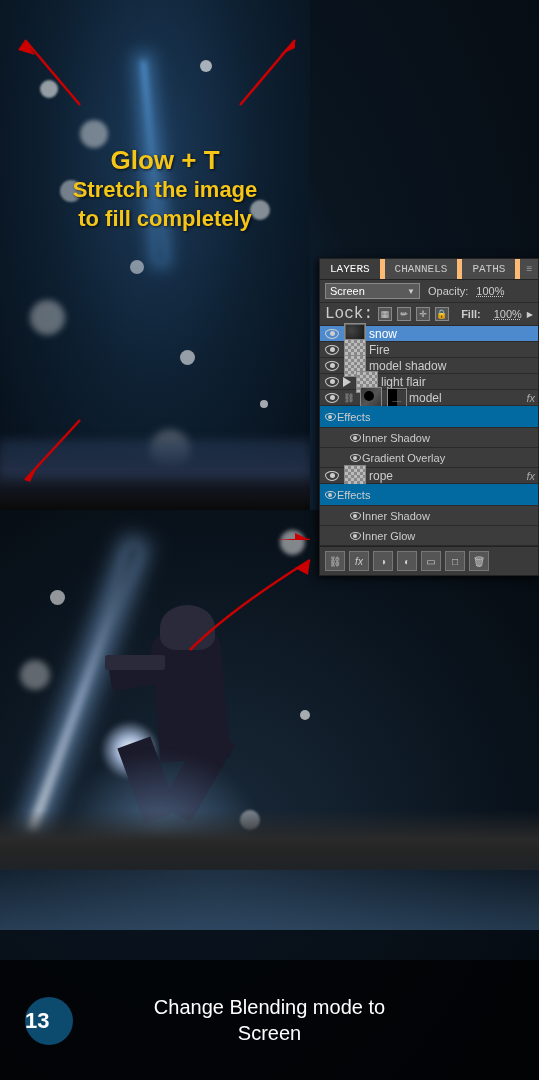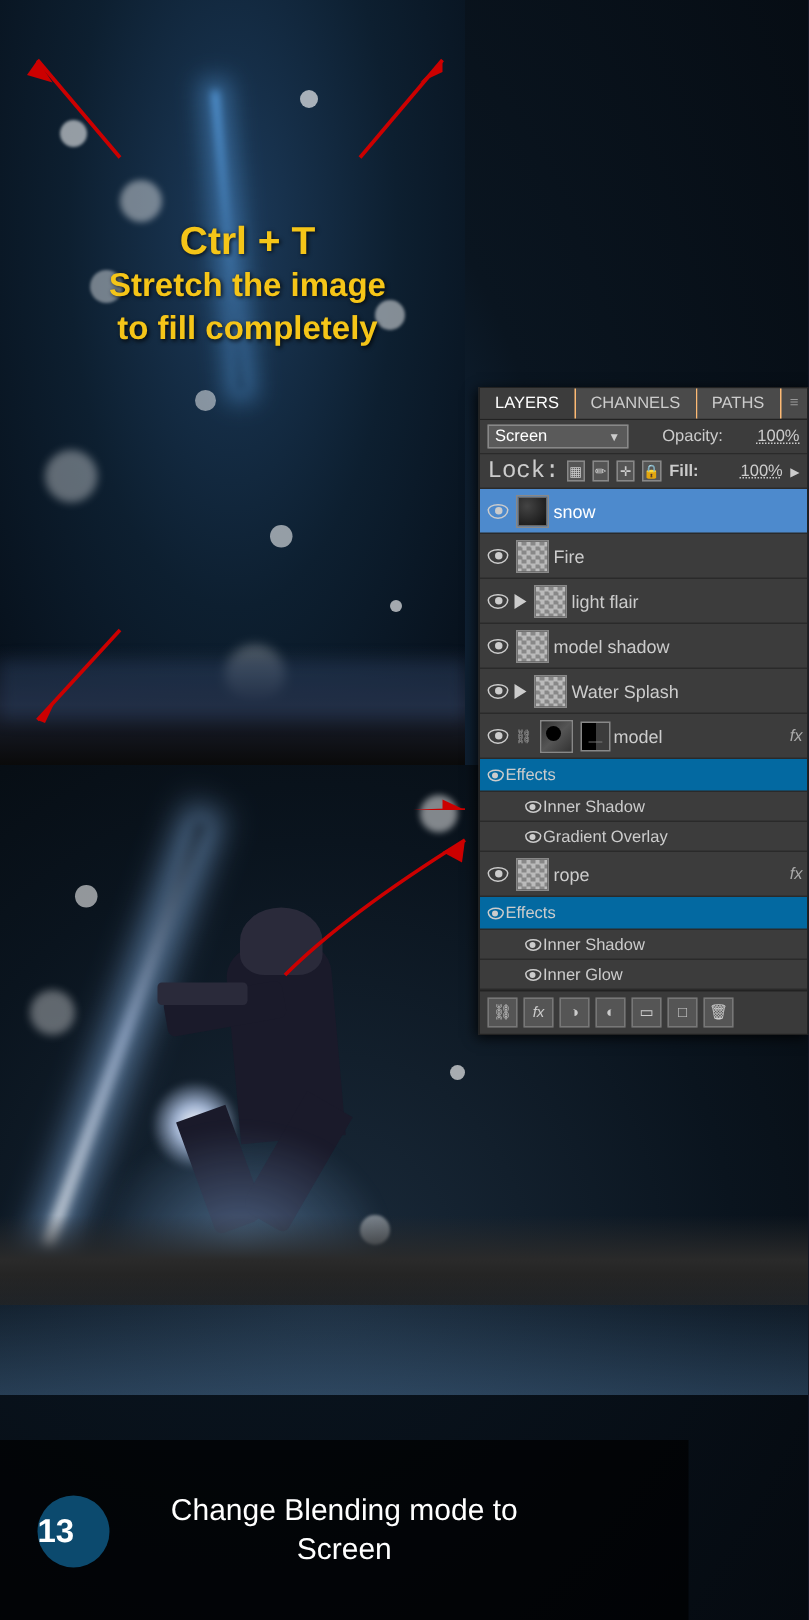--- a/index.html
+++ b/index.html
@@ -130,21 +130,22 @@
       background: #4a4a4a;
       border-bottom: 1px solid #222;
     }
 
     .ps-tab {
       padding: 4px 10px;
       font-size: 11px;
       color: #ccc;
       cursor: pointer;
       background: #4a4a4a;
-      border-right: 1px solid #fdba74;
+      border-right: 5px solid #fdba74;
+      font-family: Liberation Mono, monospace;
     }
 
     .ps-tab.active {
       background: #3c3c3c;
       color: #fff;
     }
 
     .ps-tab-close {
       margin-left: auto;
       padding: 4px 6px;
@@ -175,21 +176,21 @@
     }
 
     .blend-select-arrow {
       color: #ccc;
       font-size: 8px;
     }
 
     .opacity-row-item {
       font-size: 11px;
       color: #ccc;
-      margin-left: 23px;
+      margin-left: 8px;
     }
 
     
     .lock-row {
       display: flex;
       align-items: center;
       padding: 2px 5px;
       background: #3c3c3c;
       border-bottom: 1px solid #2a2a2a;
       gap: 5px;
@@ -218,21 +219,21 @@
     }
 
     
     .layer-list {
       background: #3c3c3c;
     }
 
     .layer-item {
       display: flex;
       align-items: center;
-      height: 30px;
+      height: 16px;
       padding: 0 3px;
       border-bottom: 1px solid #2a2a2a;
       cursor: pointer;
       position: relative;
     }
 
     .layer-item.selected {
       background: #4d8acd;
     }
 
@@ -345,21 +346,21 @@
       font-size: 10px;
       color: #ccc;
       cursor: pointer;
       flex-shrink: 0;
     }
 
     
     .bottom-text-area {
       position: absolute;
       bottom: 0; left: 0;
-      width: 459px;
+      width: 539px;
       height: 120px;
       background: rgba(0,0,0,0.7);
       display: flex;
       align-items: center;
       justify-content: center;
       padding: 10px;
     }
 
     .bottom-instruction {
       text-align: center;
@@ -448,21 +449,21 @@
     <div class="snow-particle" style="width:8px;height:8px;top:400px;left:260px;opacity:0.9"></div>
     <div class="snow-particle" style="width:40px;height:40px;top:430px;left:150px;opacity:0.4;filter:blur(4px)"></div>
     <div class="snow-particle" style="width:14px;height:14px;top:260px;left:130px;opacity:0.7"></div>
 
     <div style="position:absolute;bottom:0;left:0;width:100%;height:80px;background:linear-gradient(to top, #0a0a0a 0%, #1a2030 50%, transparent 100%)"></div>
 
     <div style="position:absolute;bottom:30px;left:0;width:100%;height:40px;background:rgba(50,80,120,0.3);filter:blur(5px)"></div>
   </div>
 
   <div class="ctrl-t-text">
-    <span class="ctrl-t-line1">Ctrl + T</span>
+    <span class="ctrl-t-line1">Glow + T</span>
     <span class="ctrl-t-line2">Stretch the image<br>to fill completely</span>
   </div>
 
   <div class="bottom-scene">
 
     <div class="light-beam-bottom"></div>
 
     <div style="position:absolute;bottom:150px;left:100px;width:60px;height:60px;border-radius:50%;background:radial-gradient(circle, rgba(255,255,255,1) 0%, rgba(200,220,255,0.8) 30%, transparent 70%);filter:blur(2px)"></div>
 
     <div class="figure">
@@ -573,72 +574,100 @@
       <span class="layer-name dark">Fire</span>
     </div>
 
 
     <div class="layer-item">
       <div class="eye-icon">
         <div class="eye-symbol">
             <div class="eye-pupil"></div>
           </div>
       </div>
-      <div class="arrow-triangle"></div>
       <div class="layer-thumb">
         <div class="thumb-transparent" style="width:100%;height:100%"></div>
       </div>
-      <span class="layer-name dark">light flair</span>
+      <span class="layer-name dark">model shadow</span>
     </div>
 
     <div class="layer-item">
       <div class="eye-icon">
         <div class="eye-symbol">
             <div class="eye-pupil"></div>
           </div>
       </div>
+      <div class="arrow-triangle"></div>
       <div class="layer-thumb">
         <div class="thumb-transparent" style="width:100%;height:100%"></div>
       </div>
-      <span class="layer-name dark">model shadow</span>
-    </div>
+      <span class="layer-name dark">light flair</span>
+    </div>
+
 
     <div class="layer-item">
       <div class="eye-icon">
         <div class="eye-symbol">
             <div class="eye-pupil"></div>
           </div>
       </div>
-      <div class="arrow-triangle"></div>
+      <div style="width:14px;height:14px;display:flex;align-items:center;justify-content:center;margin:0 1px;flex-shrink:0">
+        <span style="font-size:9px;color:#aaa">⛓</span>
+      </div>
       <div class="layer-thumb">
-        <div class="thumb-transparent" style="width:100%;height:100%"></div>
-      </div>
-      <span class="layer-name dark">Water Splash</span>
+        <div style="width:100%;height:100%;background:linear-gradient(135deg, #333 0%, #555 50%, #333 100%);position:relative">
+          <div style="position:absolute;top:3px;left:3px;width:10px;height:10px;background:#000;border-radius:50%"></div>
+        </div>
+      </div>
+      <div style="margin:0 2px;flex-shrink:0">
+        <div style="width:20px;height:20px;border:1px solid #888;background:linear-gradient(to right, #000 50%, transparent 50%);display:flex;align-items:center;justify-content:center">
+          <span style="font-size:8px;color:#888">__</span>
+        </div>
+      </div>
+      <span class="layer-name dark">model</span>
+      <span class="fx-icon">fx</span>
+    </div>
+
+    <div class="layer-item sub-item">
+      <div class="eye-icon" style="width:14px">
+        <div class="eye-symbol" style="width:11px;height:8px;border-width:1px">
+            <div class="eye-pupil" style="width:4px;height:4px"></div>
+          </div>
+      </div>
+      <span class="effects-label">Effects</span>
+    </div>
+
+    <div class="layer-item effects-item">
+      <div class="eye-icon" style="width:14px">
+        <div class="eye-symbol" style="width:11px;height:8px;border-width:1px">
+            <div class="eye-pupil" style="width:4px;height:4px"></div>
+          </div>
+      </div>
+      <span class="effects-label">Inner Shadow</span>
+    </div>
+
+    <div class="layer-item effects-item">
+      <div class="eye-icon" style="width:14px">
+        <div class="eye-symbol" style="width:11px;height:8px;border-width:1px">
+            <div class="eye-pupil" style="width:4px;height:4px"></div>
+          </div>
+      </div>
+      <span class="effects-label">Gradient Overlay</span>
     </div>
 
     <div class="layer-item">
       <div class="eye-icon">
         <div class="eye-symbol">
             <div class="eye-pupil"></div>
           </div>
       </div>
-      <div style="width:14px;height:14px;display:flex;align-items:center;justify-content:center;margin:0 1px;flex-shrink:0">
-        <span style="font-size:9px;color:#aaa">⛓</span>
-      </div>
       <div class="layer-thumb">
-        <div style="width:100%;height:100%;background:linear-gradient(135deg, #333 0%, #555 50%, #333 100%);position:relative">
-          <div style="position:absolute;top:3px;left:3px;width:10px;height:10px;background:#000;border-radius:50%"></div>
-        </div>
-      </div>
-      <div style="margin:0 2px;flex-shrink:0">
-        <div style="width:20px;height:20px;border:1px solid #888;background:linear-gradient(to right, #000 50%, transparent 50%);display:flex;align-items:center;justify-content:center">
-          <span style="font-size:8px;color:#888">__</span>
-        </div>
-      </div>
-      <span class="layer-name dark">model</span>
+        <div class="thumb-transparent" style="width:100%;height:100%"></div>
+      </div>
+      <span class="layer-name dark">rope</span>
       <span class="fx-icon">fx</span>
     </div>
 
     <div class="layer-item sub-item">
       <div class="eye-icon" style="width:14px">
         <div class="eye-symbol" style="width:11px;height:8px;border-width:1px">
             <div class="eye-pupil" style="width:4px;height:4px"></div>
           </div>
       </div>
       <span class="effects-label">Effects</span>
@@ -652,60 +681,20 @@
       </div>
       <span class="effects-label">Inner Shadow</span>
     </div>
 
     <div class="layer-item effects-item">
       <div class="eye-icon" style="width:14px">
         <div class="eye-symbol" style="width:11px;height:8px;border-width:1px">
             <div class="eye-pupil" style="width:4px;height:4px"></div>
           </div>
       </div>
-      <span class="effects-label">Gradient Overlay</span>
-    </div>
-
-    <div class="layer-item">
-      <div class="eye-icon">
-        <div class="eye-symbol">
-            <div class="eye-pupil"></div>
-          </div>
-      </div>
-      <div class="layer-thumb">
-        <div class="thumb-transparent" style="width:100%;height:100%"></div>
-      </div>
-      <span class="layer-name dark">rope</span>
-      <span class="fx-icon">fx</span>
-    </div>
-
-    <div class="layer-item sub-item">
-      <div class="eye-icon" style="width:14px">
-        <div class="eye-symbol" style="width:11px;height:8px;border-width:1px">
-            <div class="eye-pupil" style="width:4px;height:4px"></div>
-          </div>
-      </div>
-      <span class="effects-label">Effects</span>
-    </div>
-
-    <div class="layer-item effects-item">
-      <div class="eye-icon" style="width:14px">
-        <div class="eye-symbol" style="width:11px;height:8px;border-width:1px">
-            <div class="eye-pupil" style="width:4px;height:4px"></div>
-          </div>
-      </div>
-      <span class="effects-label">Inner Shadow</span>
-    </div>
-
-    <div class="layer-item effects-item">
-      <div class="eye-icon" style="width:14px">
-        <div class="eye-symbol" style="width:11px;height:8px;border-width:1px">
-            <div class="eye-pupil" style="width:4px;height:4px"></div>
-          </div>
-      </div>
       <span class="effects-label">Inner Glow</span>
     </div>
   </div>
 
   <div class="ps-bottom-toolbar">
     <div class="toolbar-btn">
       <span>⛓</span>
     </div>
     <div class="toolbar-btn">
       <span style="font-style:italic">fx</span>

